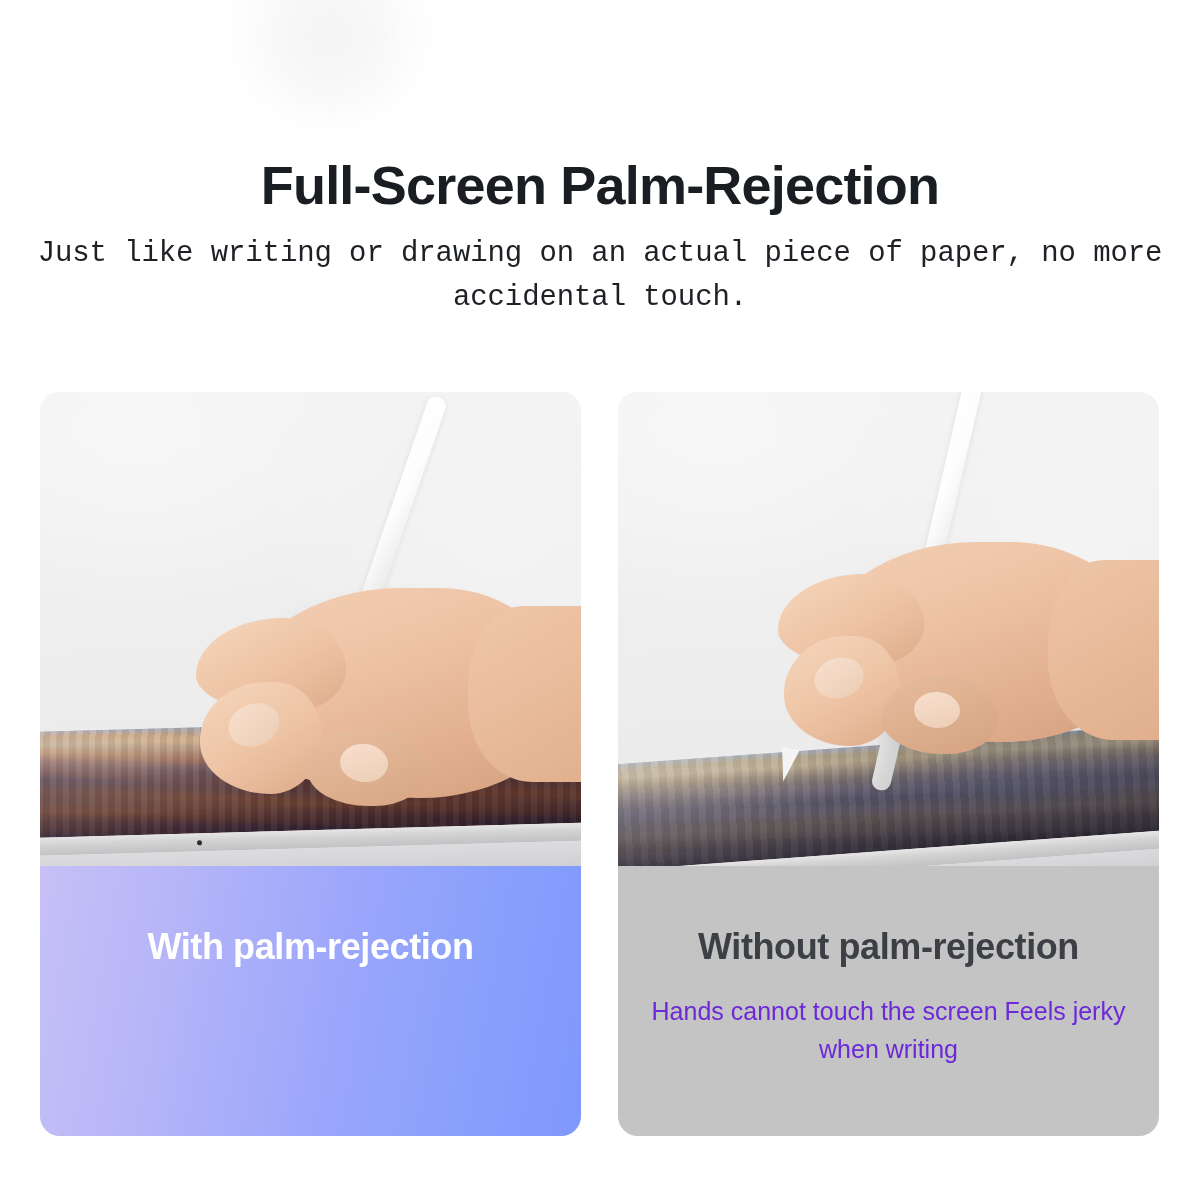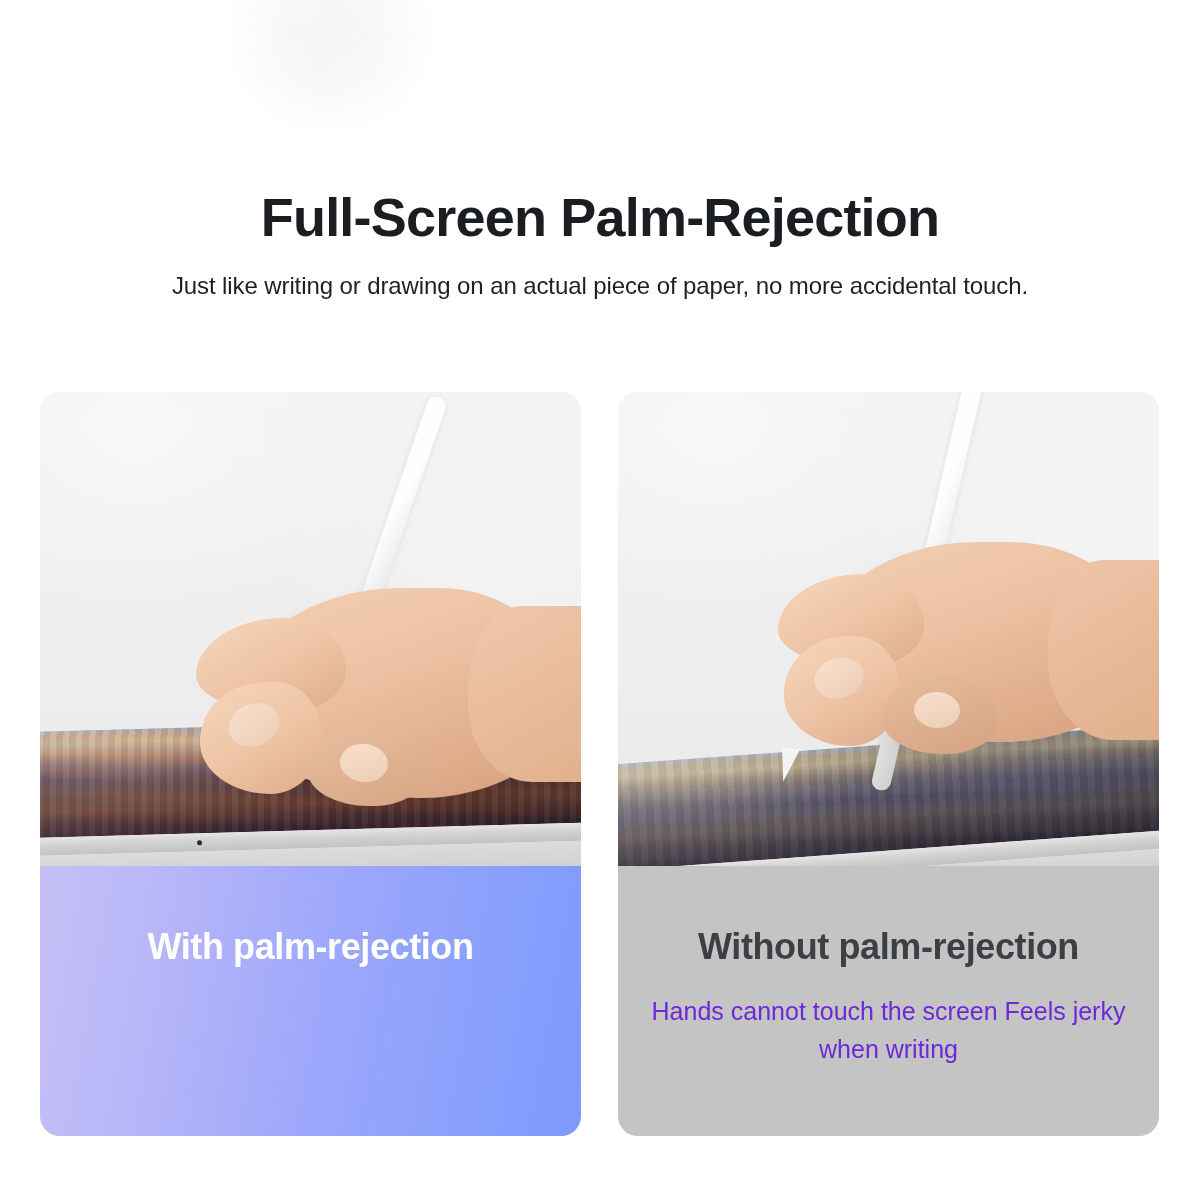--- a/index.html
+++ b/index.html
@@ -28,39 +28,39 @@
     pointer-events: none;
   }
 
   
   .header {
     position: absolute;
     left: 0;
     top: 0;
     width: 1200px;
     text-align: center;
-    margin-top: 32px;
   }
   .page-title {
     margin: 0;
     padding-top: 154px;
     font-size: 54px;
     line-height: 62px;
     font-weight: 700;
     letter-spacing: -0.8px;
     color: #1a1d21;
   }
   .page-subtitle {
     margin: 0;
     padding-top: 16px;
-    font-size: 24px;
+    font-size: 29px;
     line-height: 44px;
     font-weight: 400;
     color: #1d2024;
     letter-spacing: -0.1px;
+    font-family: Liberation Mono, monospace;
   }
 
   
   .cards {
     position: absolute;
     left: 40px;
     top: 392px;
     width: 1120px;
     height: 744px;
     display: flex;

